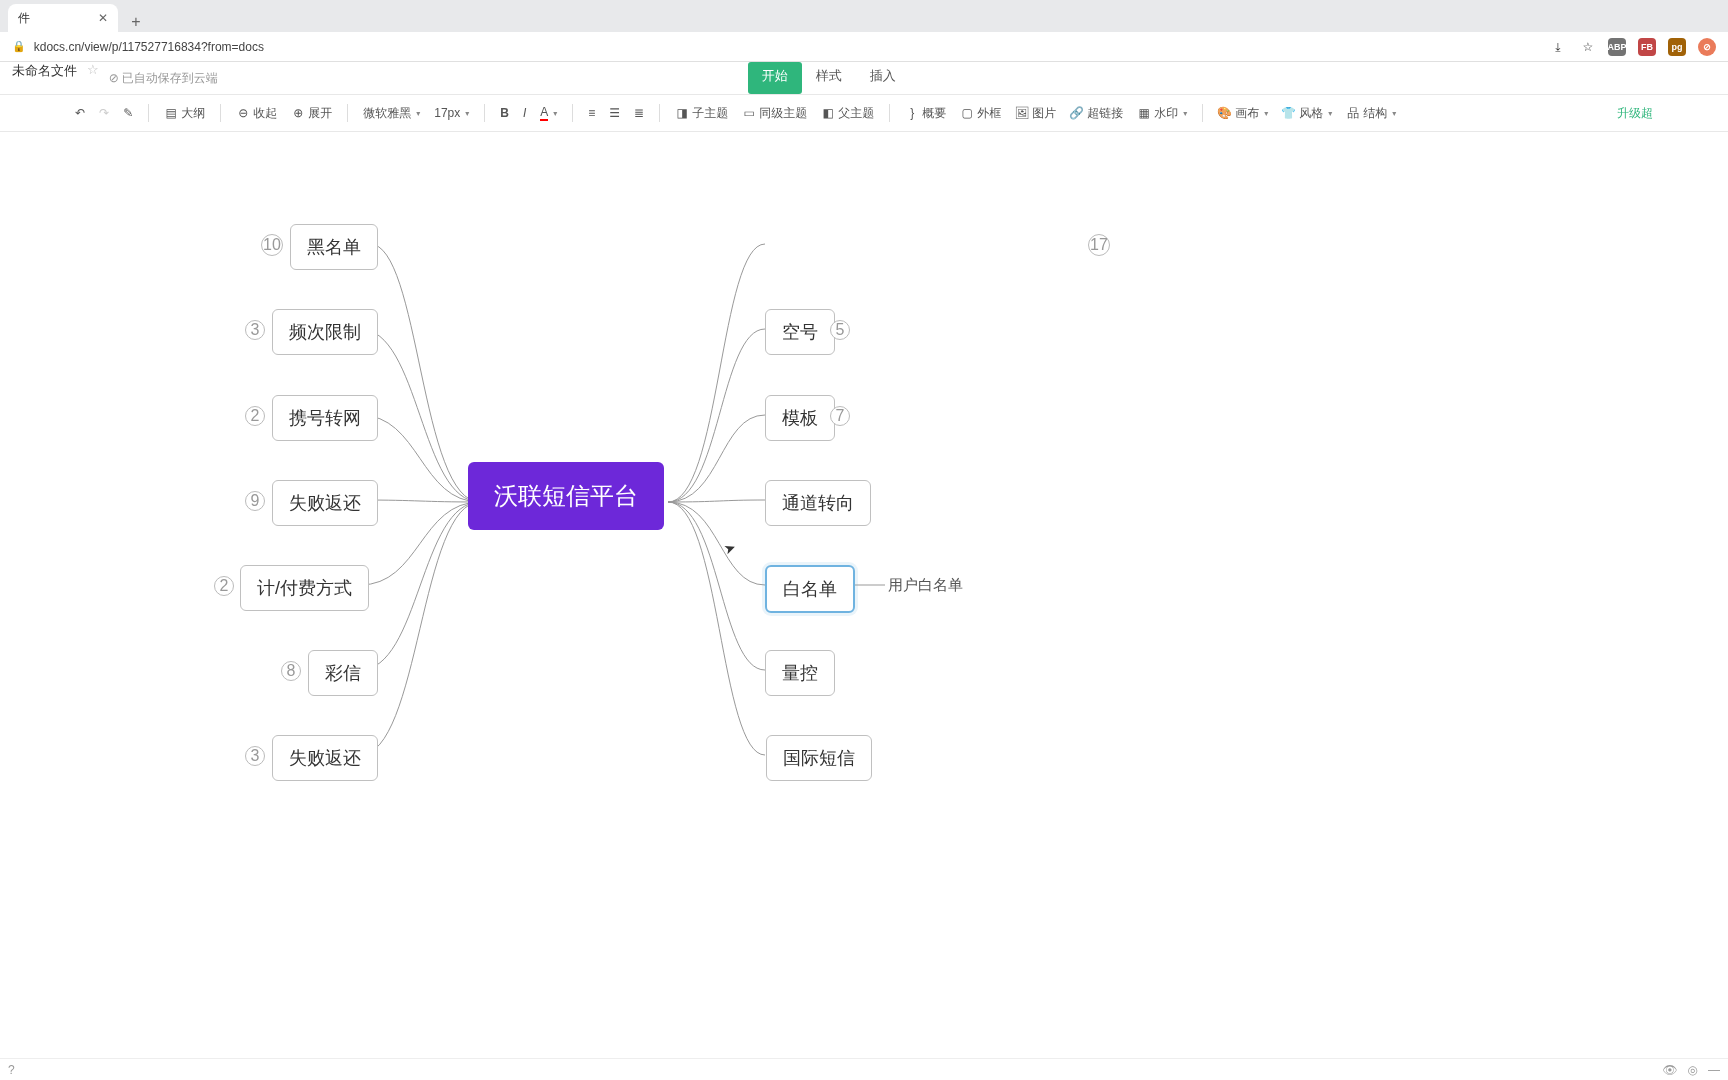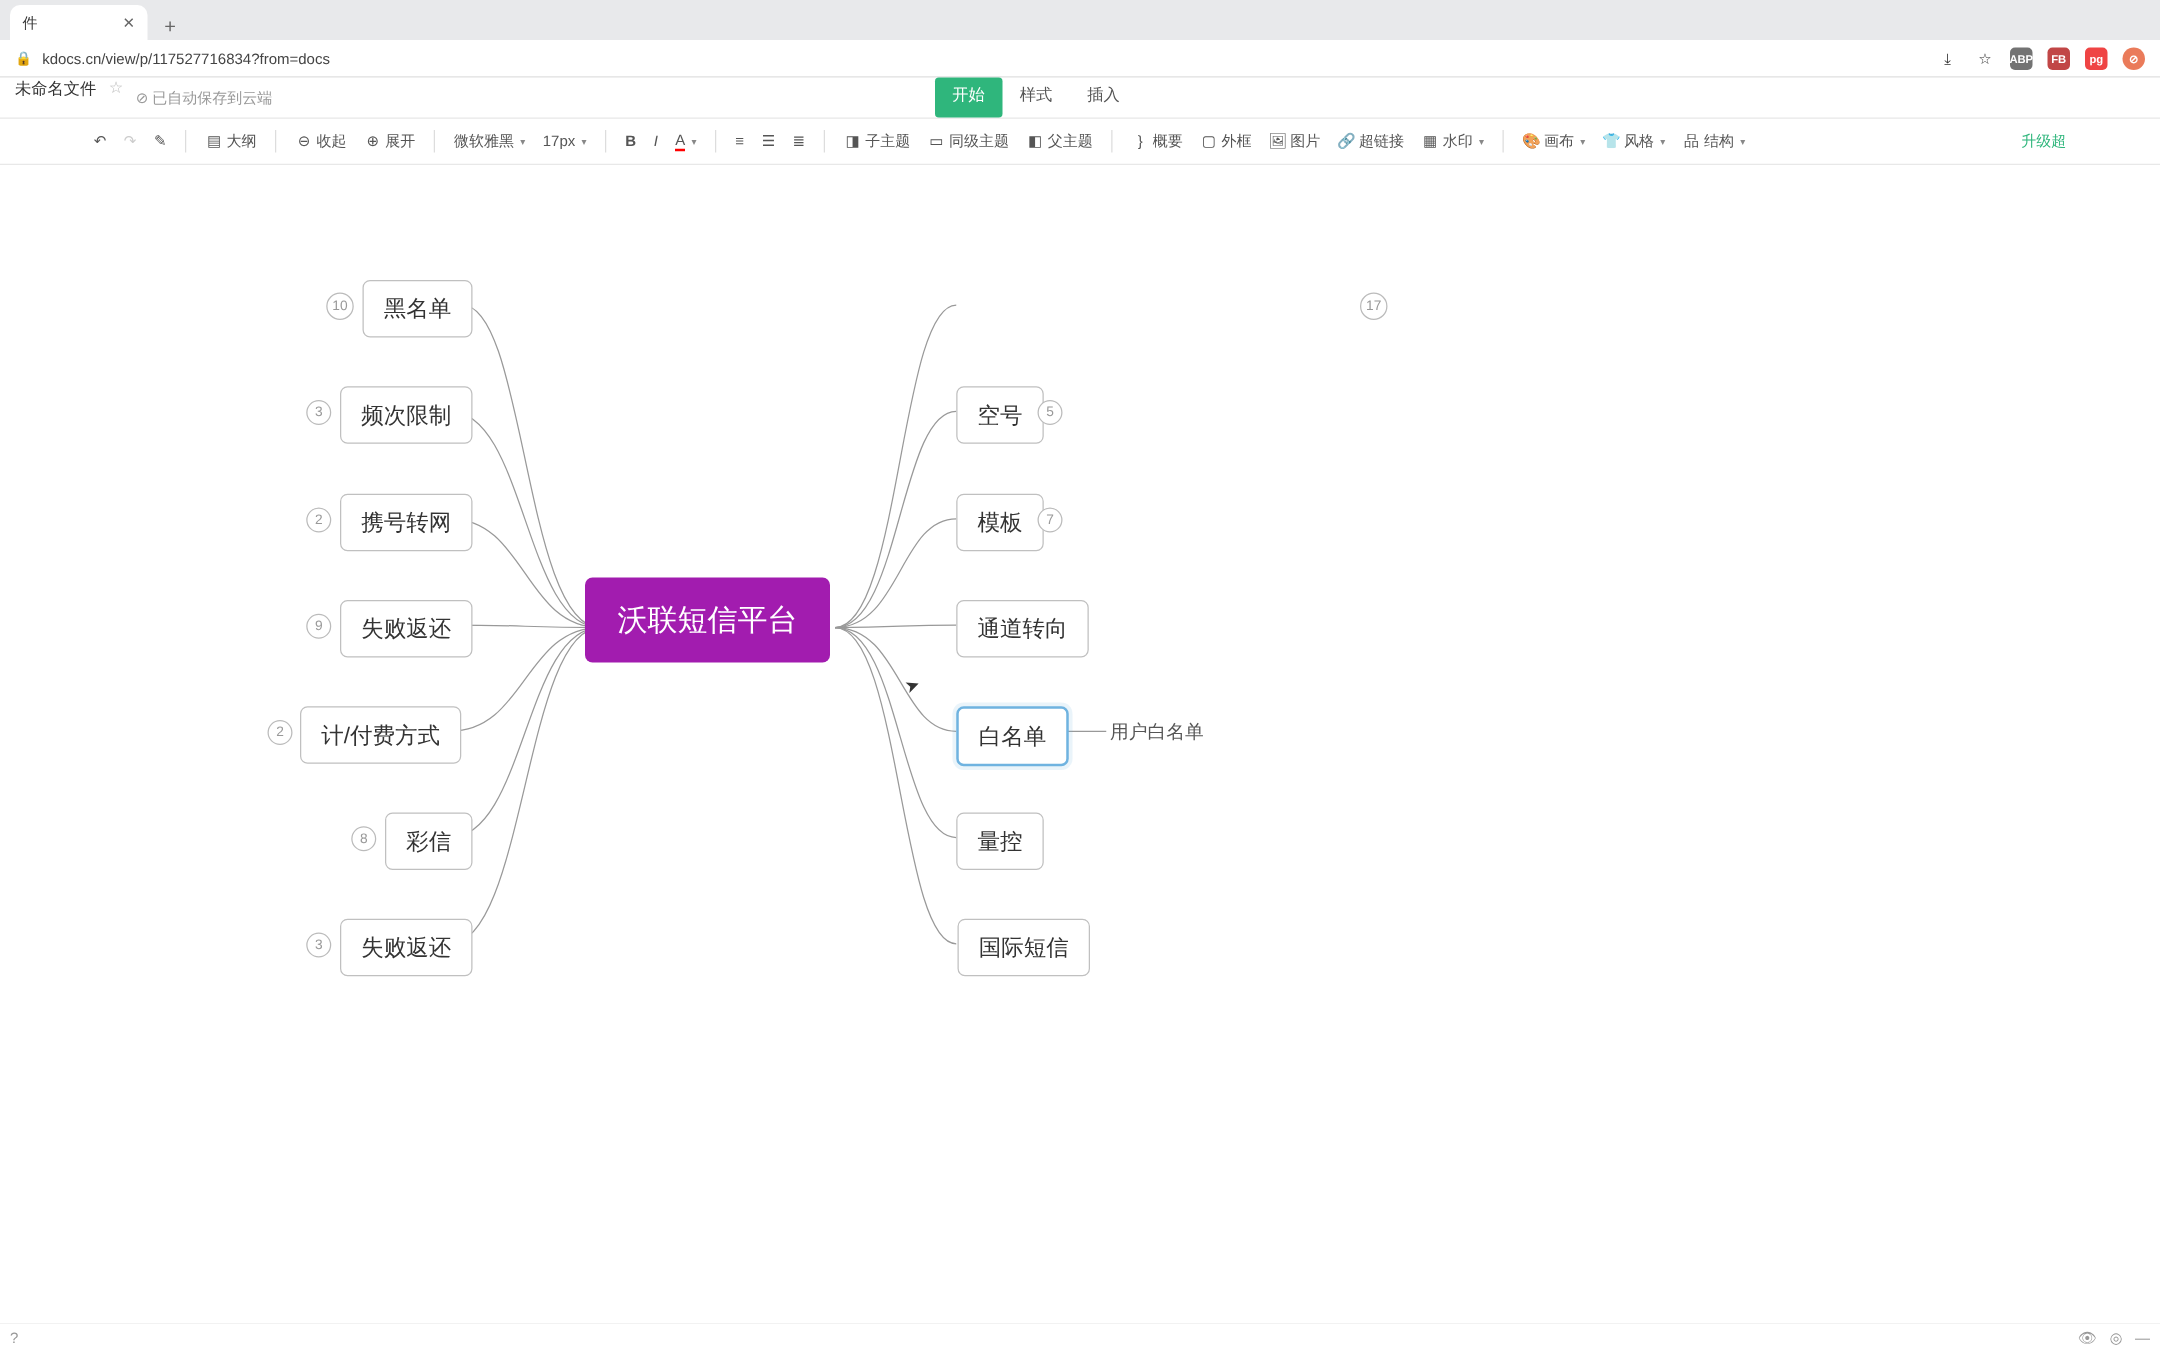--- a/index.html
+++ b/index.html
@@ -34,25 +34,25 @@
 .tool-sep { width: 1px; height: 18px; background: #ddd; margin: 0 6px; }
 .tool-icon { width: 14px; height: 14px; display: inline-flex; align-items: center; justify-content: center; }
 .dropdown-arrow { font-size: 8px; margin-left: 2px; color: #888; }
 .upgrade { margin-left: auto; color: #2fb67c; }
 
 
 .canvas { position: relative; height: 720px; }
 .canvas svg { position: absolute; top: 0; left: 0; }
 
 .node { position: absolute; background: #fff; border: 1px solid #c0c0c0; border-radius: 6px; padding: 10px 16px; font-size: 18px; color: #333; white-space: nowrap; }
-.node.central { background: #a21caf; border: none; color: #fff; font-size: 24px; padding: 18px 26px; border-radius: 6px; }
+.node.central { background: #6d28d9; border: none; color: #fff; font-size: 24px; padding: 18px 26px; border-radius: 6px; }
 .node.selected { border: 2px solid #6fb3e0; box-shadow: 0 0 0 3px rgba(111,179,224,0.15); }
 .child-label { position: absolute; font-size: 15px; color: #555; }
 
-.badge { position: absolute; width: 20px; height: 20px; border: 1px solid #bbb; border-radius: 50%; display: flex; align-items: center; justify-content: center; font-size: 11px; color: #999; background: #fff; }
+.badge { position: absolute; width: 20px; height: 20px; border: 1px solid #bbb; border-radius: 50%; display: flex; align-items: center; justify-content: center; font-size: 16px; color: #999; background: #fff; }
 .large-badge { width: 22px; height: 22px; }
 
 .cursor { position: absolute; font-size: 14px; transform: rotate(-20deg); }
 
 
 .footer { position: fixed; bottom: 0; left: 0; right: 0; height: 22px; display: flex; align-items: center; padding: 0 8px; font-size: 12px; color: #999; background: #fff; border-top: 1px solid #eee; }
 .footer-spacer { flex: 1; }
 .footer-icon { margin-left: 10px; }
 </style>
 </head>
@@ -67,21 +67,21 @@
 </div>
 
 <div class="browser-addr">
   <span class="lock-icon">🔒</span>
   <span class="url">kdocs.cn/view/p/117527716834?from=docs</span>
   <div class="addr-spacer"></div>
   <span class="addr-icon">⤓</span>
   <span class="addr-icon">☆</span>
   <span class="ext-badge" style="background:#737373">ABP</span>
   <span class="ext-badge" style="background:#c14646">FB</span>
-  <span class="ext-badge" style="background:#ef4444">pg</span>
+  <span class="ext-badge" style="background:#a16207">pg</span>
   <span class="ext-badge" style="background:#ea7b5a;border-radius:50%">⊘</span>
 </div>
 
 <div class="doc-header">
   <span class="doc-title">未命名文件</span>
   <span class="doc-star">☆</span>
   <span class="doc-cloud">
     <span>⊘</span>
     <span>已自动保存到云端</span>
   </span>

